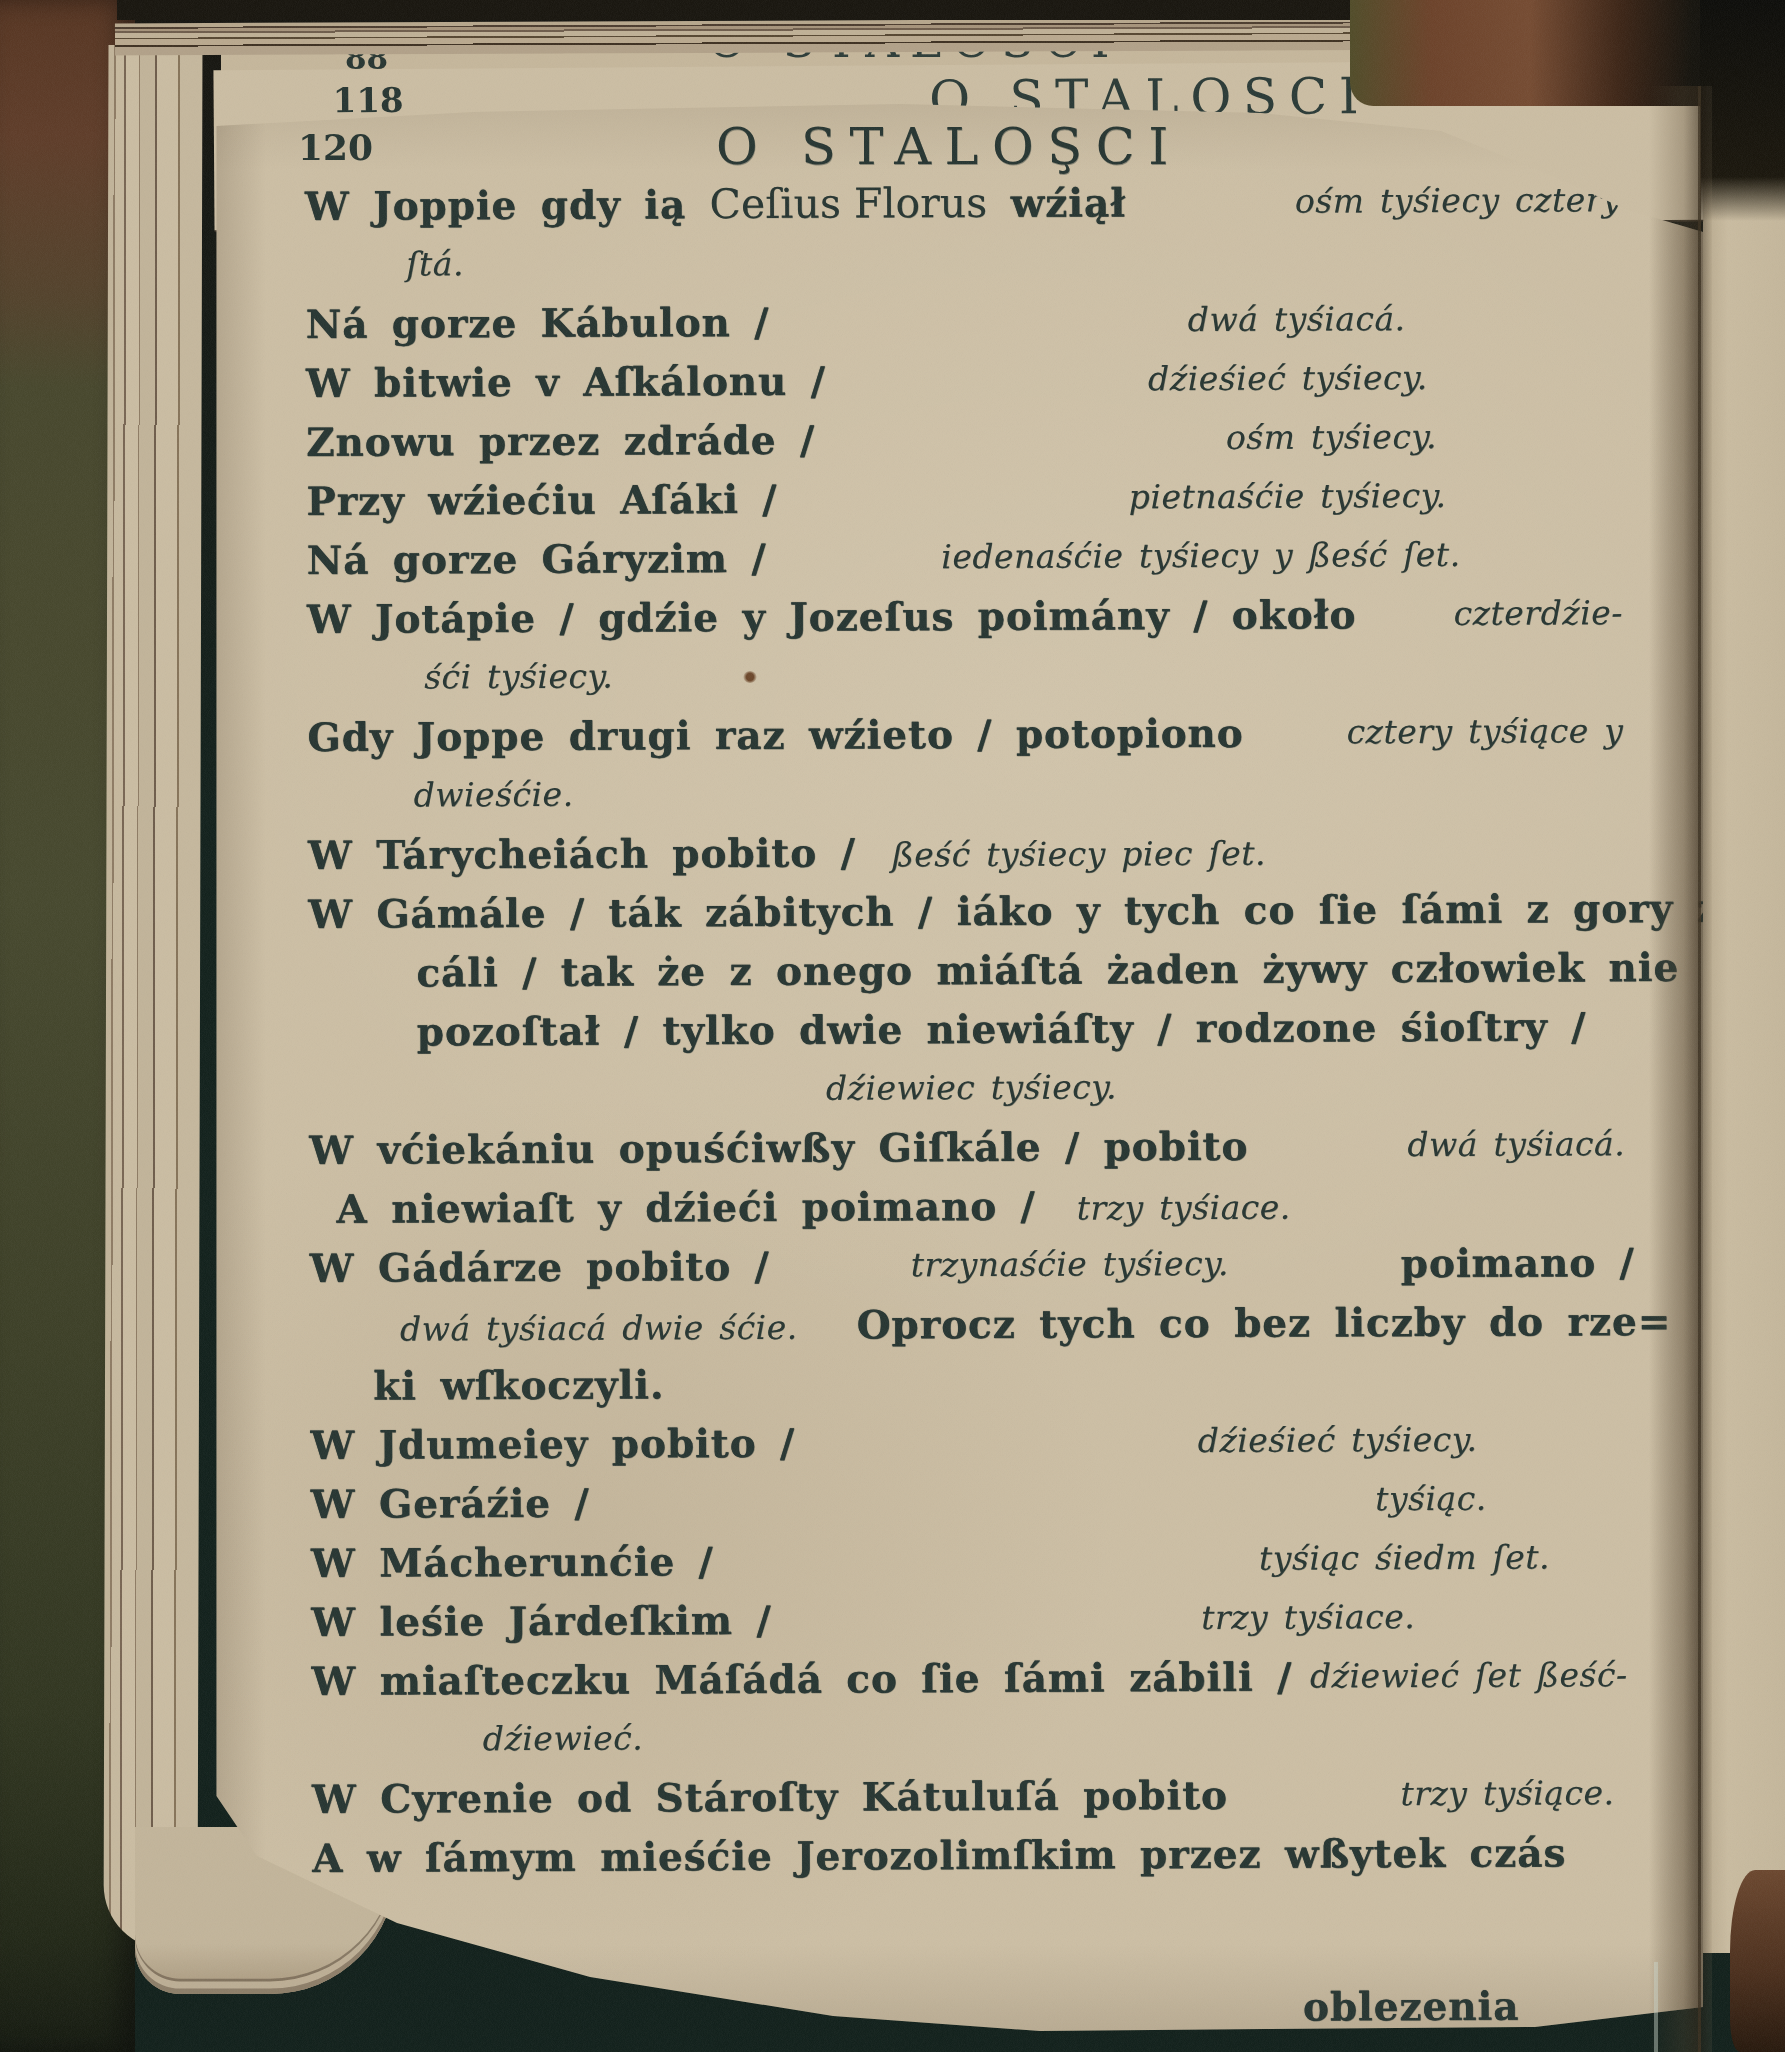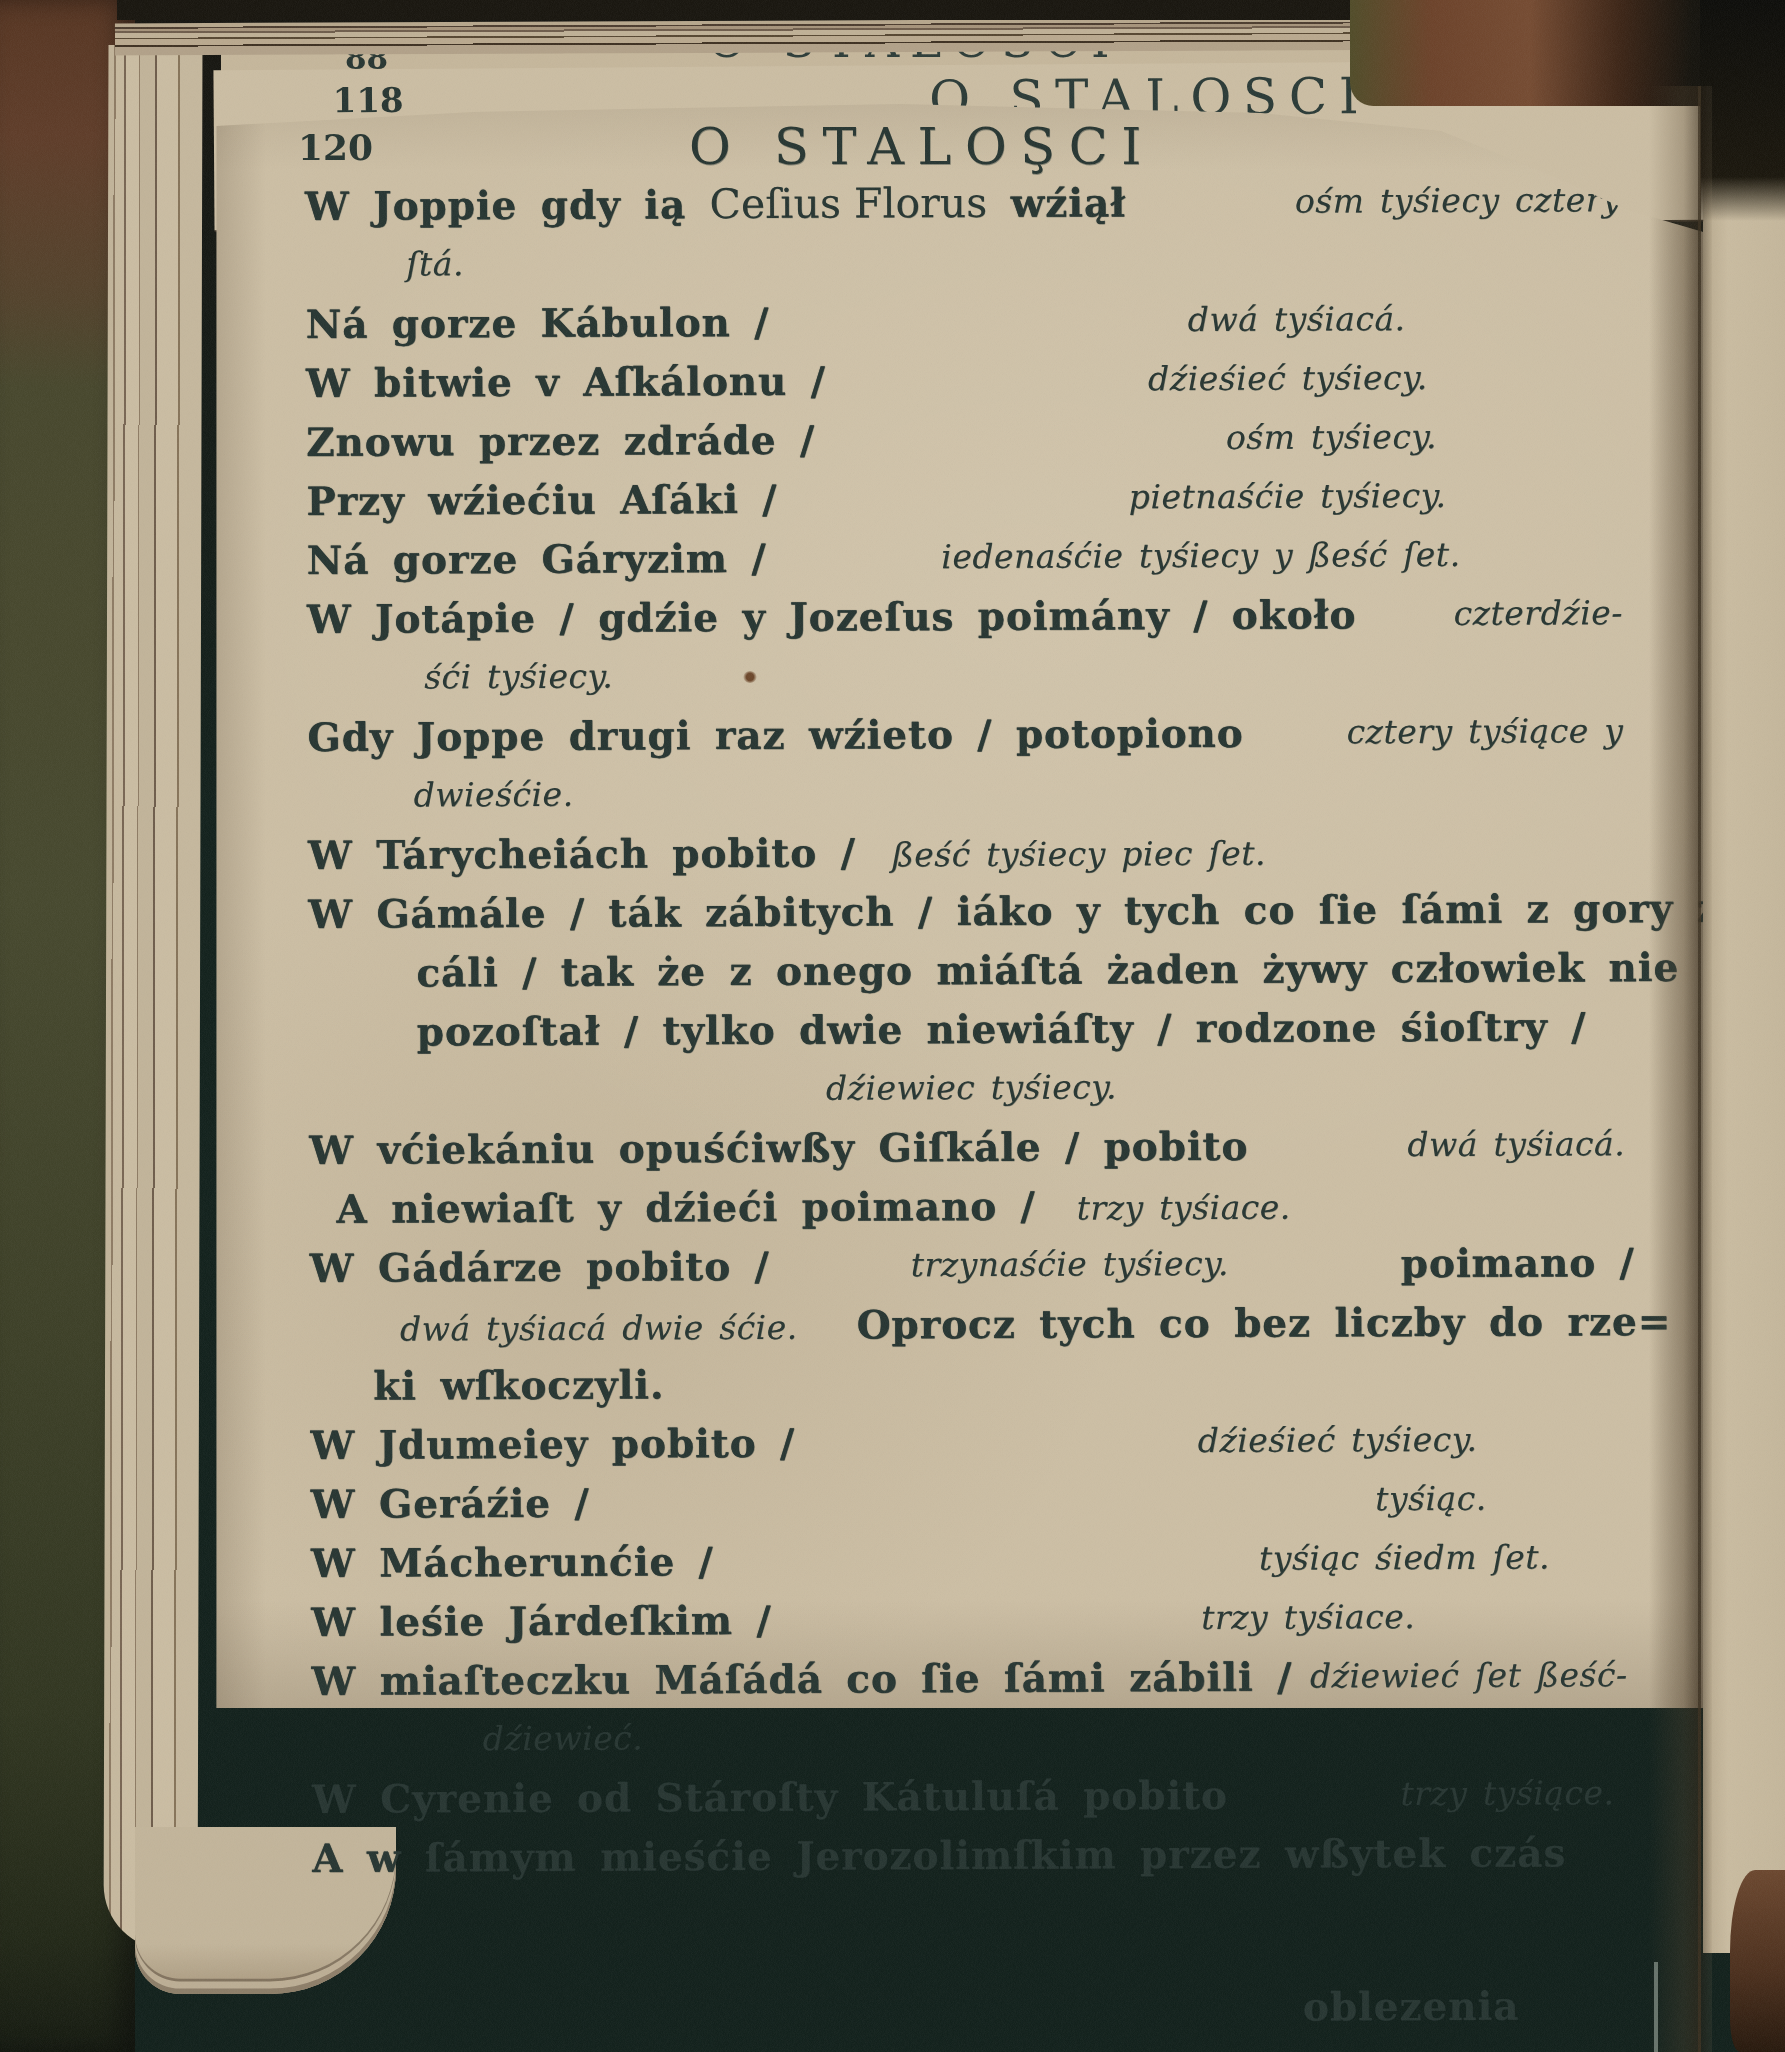--- a/index.html
+++ b/index.html
@@ -47,35 +47,35 @@
   .hdr-frag-a{position:absolute;left:0;top:-23.4px;width:1386px;text-align:center;
     font-size:47px;letter-spacing:10.8px;color:#2a3a36;}
   .page-b{left:214px;top:65px;width:1489px;height:160px;background:#ccbea3;
     transform:rotate(-.4deg);overflow:hidden;z-index:5;
     box-shadow:0 1.8px 0 rgba(90,74,56,.5);}
   .page-b .num118{position:absolute;left:86px;top:10.8px;font-weight:700;font-size:34px;color:var(--ink);margin-left:33px;}
   .hdr-frag-b{position:absolute;left:378px;top:5.4px;width:1116px;text-align:center;
     font-size:50px;letter-spacing:11.7px;color:#283834;}
 
   
-  .main-page{left:203px;top:0;width:1500px;height:1708px;z-index:6;
+  .main-page{left:203px;top:0;width:1500px;height:2052px;z-index:6;
     background:
       linear-gradient(90deg,rgba(92,76,56,.28) 0,rgba(92,76,56,0) 63px),
       linear-gradient(270deg,rgba(70,56,38,.38) 0,rgba(70,56,38,0) 54px),
       linear-gradient(180deg,rgba(95,80,60,.28) 0,rgba(95,80,60,0) 171px),
       linear-gradient(0deg,rgba(95,80,60,.22) 0,rgba(95,80,60,0) 108px),
       radial-gradient(810px 630px at 55% 35%,rgba(255,250,235,.10),transparent),
       radial-gradient(540px 450px at 25% 75%,rgba(120,100,70,.10),transparent),
       var(--paper);
     clip-path:polygon(13.5px 126px,270px 112px,698px 104px,1058px 113px,1238px 131px,
       1350px 176px,1422px 209px,1500px 232px,
       1500px 2007px,1332px 2027px,1062px 2029px,837px 2031px,630px 2016px,
       387px 1977px,194px 1923px,54px 1856px,13.5px 1796px);}
   .pg-num{position:absolute;left:95px;top:126px;font-weight:700;font-size:36px;color:var(--ink);}
-  .pg-head{position:absolute;left:179px;top:117px;width:1080px;text-align:center;
+  .pg-head{position:absolute;left:206px;top:117px;width:1080px;text-align:center;
     font-size:51px;letter-spacing:13.5px;color:var(--ink);
     text-shadow:0.5px 0.5px 0 rgba(30,46,42,.4);}
   .ink-spot{position:absolute;left:540px;top:671px;width:14.4px;height:11.7px;border-radius:50%;
     background:radial-gradient(circle,#6b4528 0 40%,rgba(107,69,40,0) 75%);}
 
   .text-block{position:absolute;left:106px;top:176px;width:1325px;
     transform:rotate(-.25deg);color:var(--ink);}
   .line{position:relative;height:59px;line-height:54px;white-space:nowrap;}
   .line.center{text-align:center;}
   .frak{font-family:"DejaVu Serif",serif;font-weight:700;font-size:39px;

